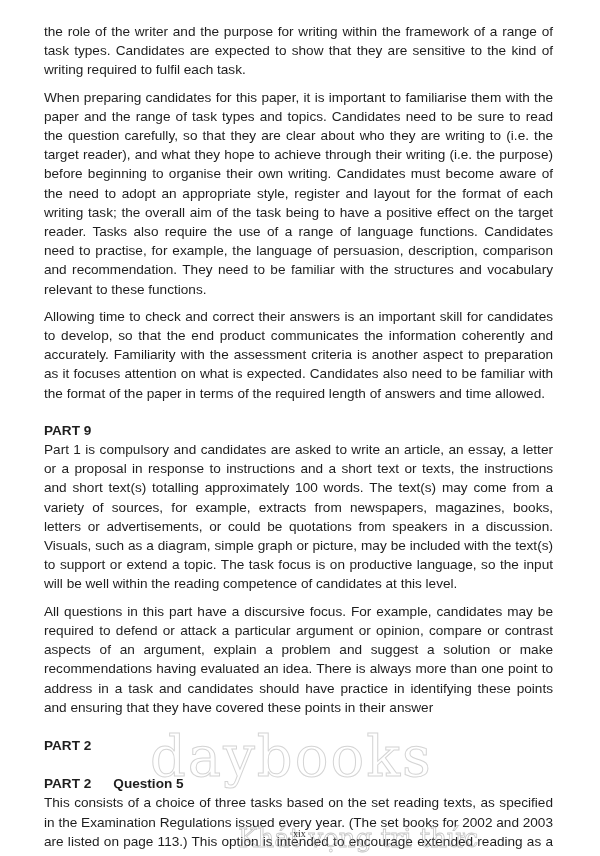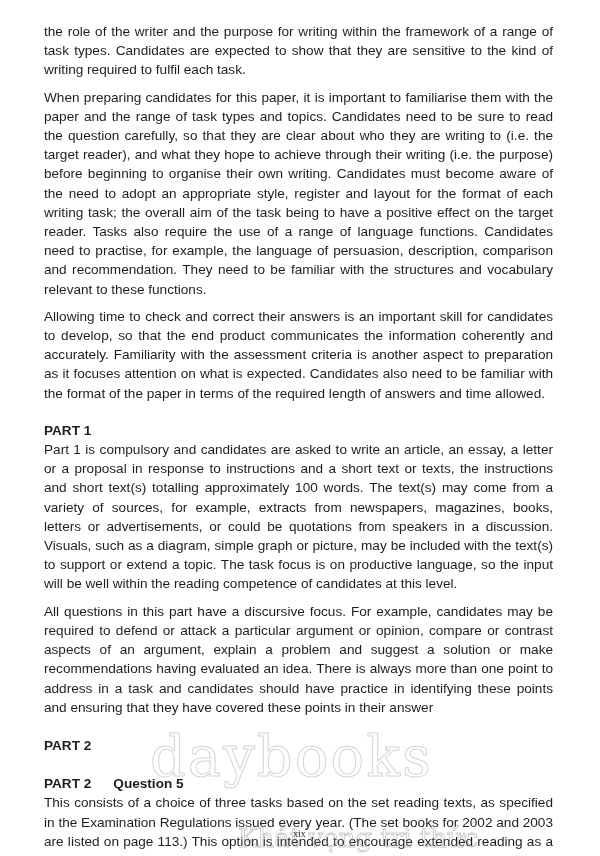--- a/index.html
+++ b/index.html
@@ -68,21 +68,21 @@
 <body>
 
 <div class="watermark wm1">daybooks</div>
 
 <div class="page">
   <p class="para">the role of the writer and the purpose for writing within the framework of a range of task types. Candidates are expected to show that they are sensitive to the kind of writing required to fulfil each task.</p>
   <p class="para">When preparing candidates for this paper, it is important to familiarise them with the paper and the range of task types and topics. Candidates need to be sure to read the question carefully, so that they are clear about who they are writing to (i.e. the target reader), and what they hope to achieve through their writing (i.e. the purpose) before beginning to organise their own writing. Candidates must become aware of the need to adopt an appropriate style, register and layout for the format of each writing task; the overall aim of the task being to have a positive effect on the target reader. Tasks also require the use of a range of language functions. Candidates need to practise, for example, the language of persuasion, description, comparison and recommendation. They need to be familiar with the structures and vocabulary relevant to these functions.</p>
   <p class="para">Allowing time to check and correct their answers is an important skill for candidates to develop, so that the end product communicates the information coherently and accurately. Familiarity with the assessment criteria is another aspect to preparation as it focuses attention on what is expected. Candidates also need to be familiar with the format of the paper in terms of the required length of answers and time allowed.</p>
 
   <div class="section" style="margin-top:18px">
-    <div class="heading">PART 1</div>
+    <div class="heading">PART 9</div>
     <p class="para">Part 1 is compulsory and candidates are asked to write an article, an essay, a letter or a proposal in response to instructions and a short text or texts, the instructions and short text(s) totalling approximately 100 words. The text(s) may come from a variety of sources, for example, extracts from newspapers, magazines, books, letters or advertisements, or could be quotations from speakers in a discussion. Visuals, such as a diagram, simple graph or picture, may be included with the text(s) to support or extend a topic. The task focus is on productive language, so the input will be well within the reading competence of candidates at this level.</p>
     <p class="para">All questions in this part have a discursive focus. For example, candidates may be required to defend or attack a particular argument or opinion, compare or contrast aspects of an argument, explain a problem and suggest a solution or make recommendations having evaluated an idea. There is always more than one point to address in a task and candidates should have practice in identifying these points and ensuring that they have covered these points in their answer</p>
   </div>
 
   <div class="section" style="margin-top:19px">
     <div class="heading">PART 2</div>
   </div>
 
   <div class="section" style="margin-top:19px">
     <div class="heading">

